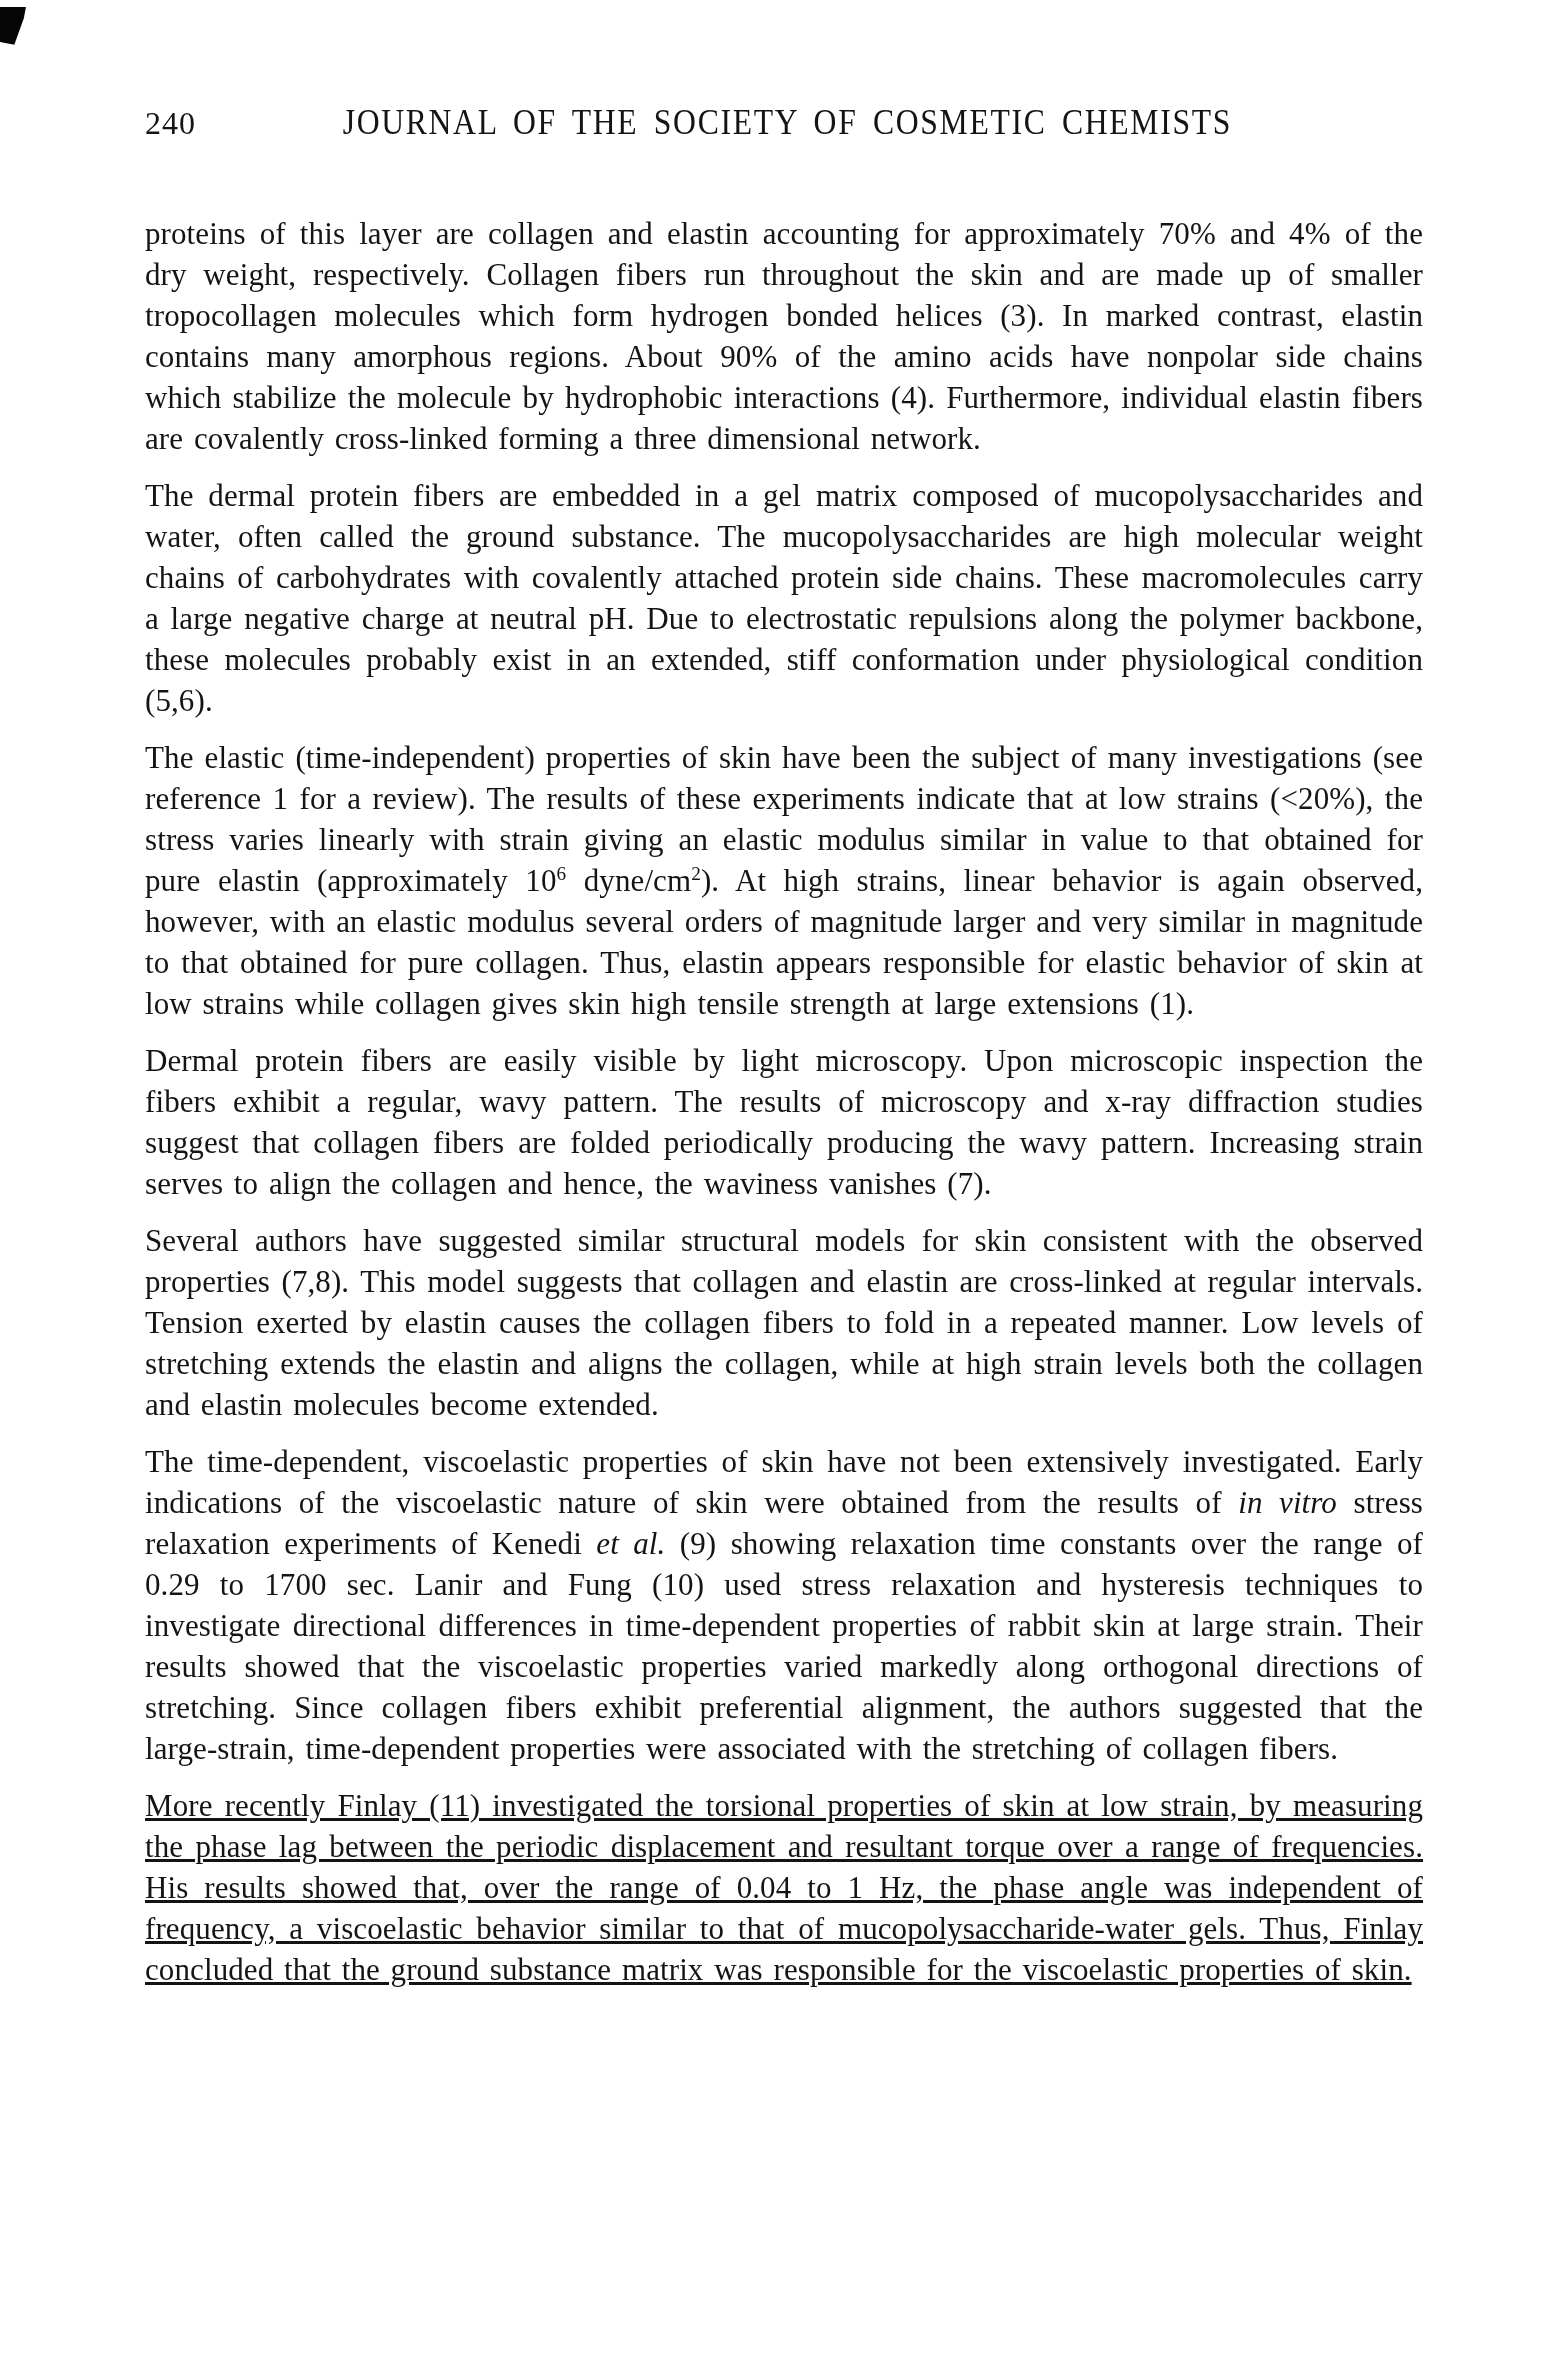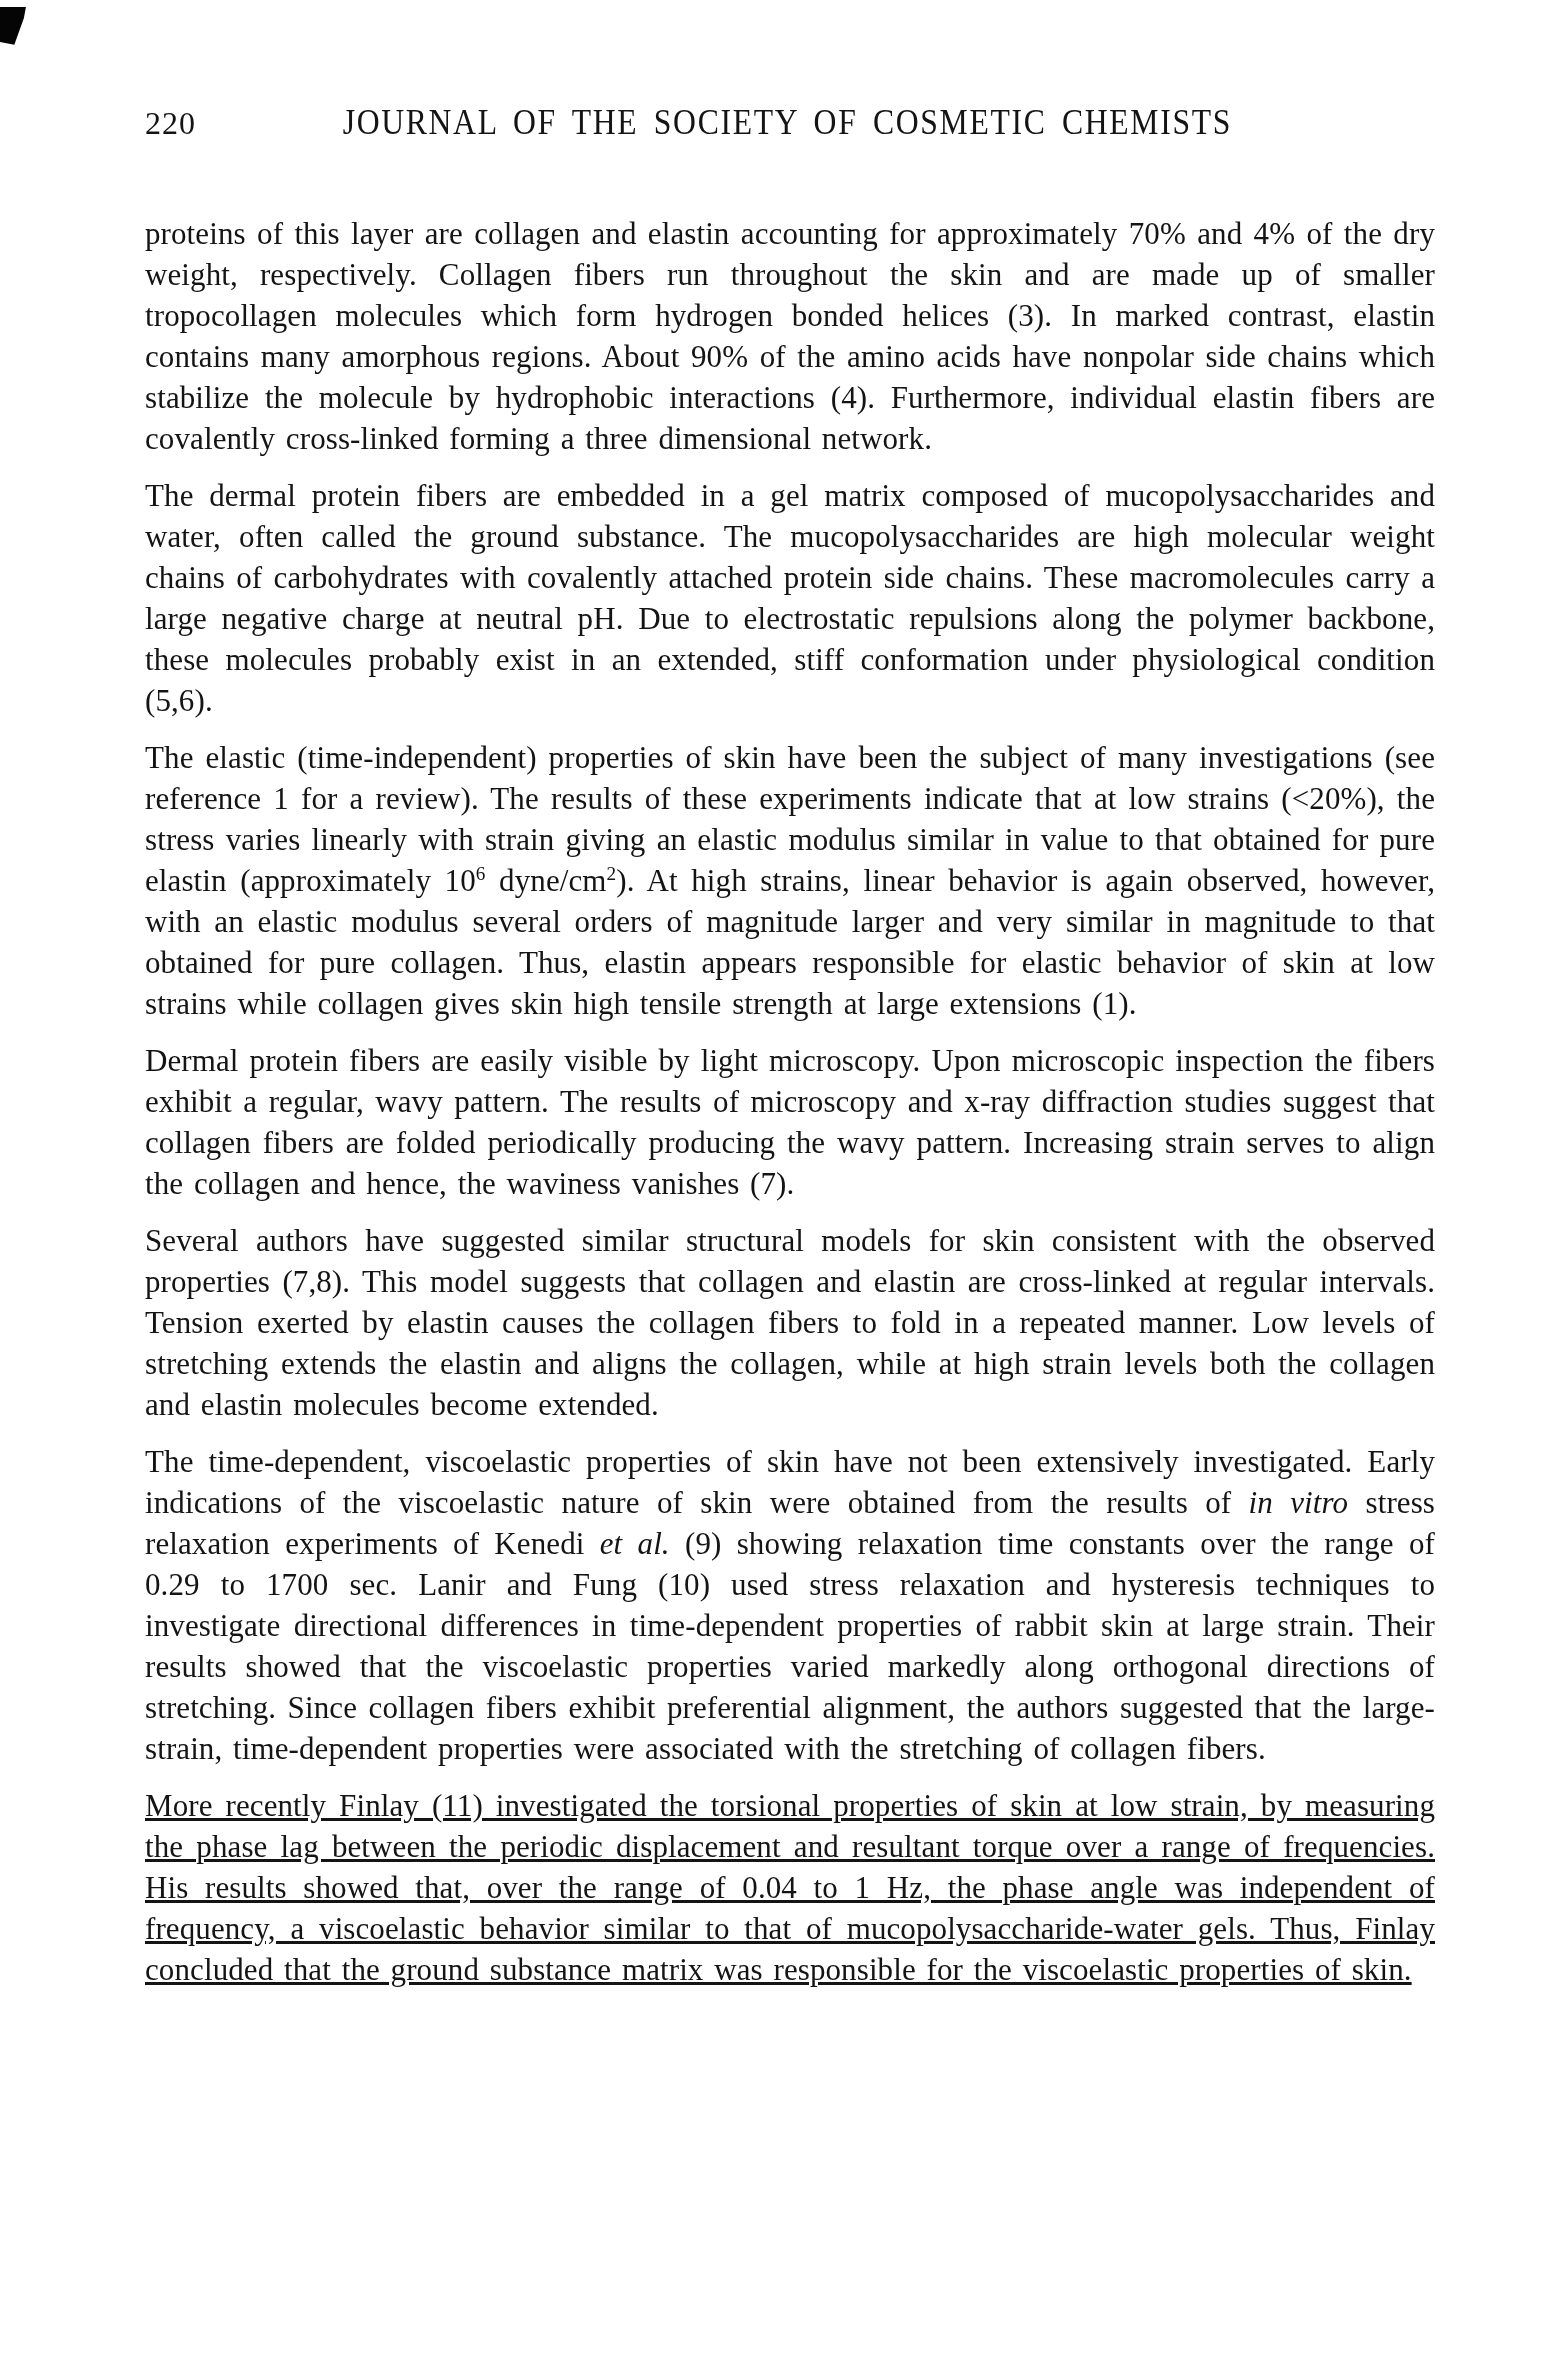--- a/index.html
+++ b/index.html
@@ -42,21 +42,21 @@
     transform: scaleX(0.88);
     transform-origin: left baseline;
   }
   .page-body {
     position: absolute;
     top: 213px;
     left: 145px;
     width: 1290px;
   }
   p.para {
-    margin: 0 0 16px 0;
+    margin: 0 12px 16px 0;
     font-size: 31px;
     line-height: 41px;
     text-align: justify;
     word-spacing: 2.9px;
     letter-spacing: 0.1px;
   }
   p.para:last-child { margin-bottom: 0; text-decoration: underline; }
   .it { font-style: italic; }
   .sup {
     vertical-align: super;
@@ -65,21 +65,21 @@
   }
 </style>
 </head>
 <body>
 
 <div class="page">
 
   <div class="corner-mark"></div>
 
   <header class="page-header">
-    <span class="page-number">220</span>
+    <span class="page-number">240</span>
     <h1 class="journal-title">JOURNAL OF THE SOCIETY OF COSMETIC CHEMISTS</h1>
   </header>
 
   <main class="page-body" id="article-body">
       <p class="para"><span>proteins of this layer are collagen and elastin accounting for approximately 70% and 4% of the dry weight, respectively. Collagen fibers run throughout the skin and are made up of smaller tropocollagen molecules which form hydrogen bonded helices (3). In marked contrast, elastin contains many amorphous regions. About 90% of the amino acids have nonpolar side chains which stabilize the molecule by hydrophobic interactions (4). Furthermore, individual elastin fibers are covalently cross-linked forming a three dimensional network.</span></p>
       <p class="para"><span>The dermal protein fibers are embedded in a gel matrix composed of mucopolysaccharides and water, often called the ground substance. The mucopolysaccharides are high molecular weight chains of carbohydrates with covalently attached protein side chains. These macromolecules carry a large negative charge at neutral pH. Due to electrostatic repulsions along the polymer backbone, these molecules probably exist in an extended, stiff conformation under physiological condition (5,6).</span></p>
       <p class="para"><span>The elastic (time-independent) properties of skin have been the subject of many investigations (see reference 1 for a review). The results of these experiments indicate that at low strains (&lt;20%), the stress varies linearly with strain giving an elastic modulus similar in value to that obtained for pure elastin (approximately 10</span><span class="sup">6</span><span> dyne/cm</span><span class="sup">2</span><span>). At high strains, linear behavior is again observed, however, with an elastic modulus several orders of magnitude larger and very similar in magnitude to that obtained for pure collagen. Thus, elastin appears responsible for elastic behavior of skin at low strains while collagen gives skin high tensile strength at large extensions (1).</span></p>
       <p class="para"><span>Dermal protein fibers are easily visible by light microscopy. Upon microscopic inspection the fibers exhibit a regular, wavy pattern. The results of microscopy and x-ray diffraction studies suggest that collagen fibers are folded periodically producing the wavy pattern. Increasing strain serves to align the collagen and hence, the waviness vanishes (7).</span></p>
       <p class="para"><span>Several authors have suggested similar structural models for skin consistent with the observed properties (7,8). This model suggests that collagen and elastin are cross-linked at regular intervals. Tension exerted by elastin causes the collagen fibers to fold in a repeated manner. Low levels of stretching extends the elastin and aligns the collagen, while at high strain levels both the collagen and elastin molecules become extended.</span></p>
       <p class="para"><span>The time-dependent, viscoelastic properties of skin have not been extensively investigated. Early indications of the viscoelastic nature of skin were obtained from the results of </span><span class="it">in vitro</span><span> stress relaxation experiments of Kenedi </span><span class="it">et al.</span><span> (9) showing relaxation time constants over the range of 0.29 to 1700 sec. Lanir and Fung (10) used stress relaxation and hysteresis techniques to investigate directional differences in time-dependent properties of rabbit skin at large strain. Their results showed that the viscoelastic properties varied markedly along orthogonal directions of stretching. Since collagen fibers exhibit preferential alignment, the authors suggested that the large-strain, time-dependent properties were associated with the stretching of collagen fibers.</span></p>

